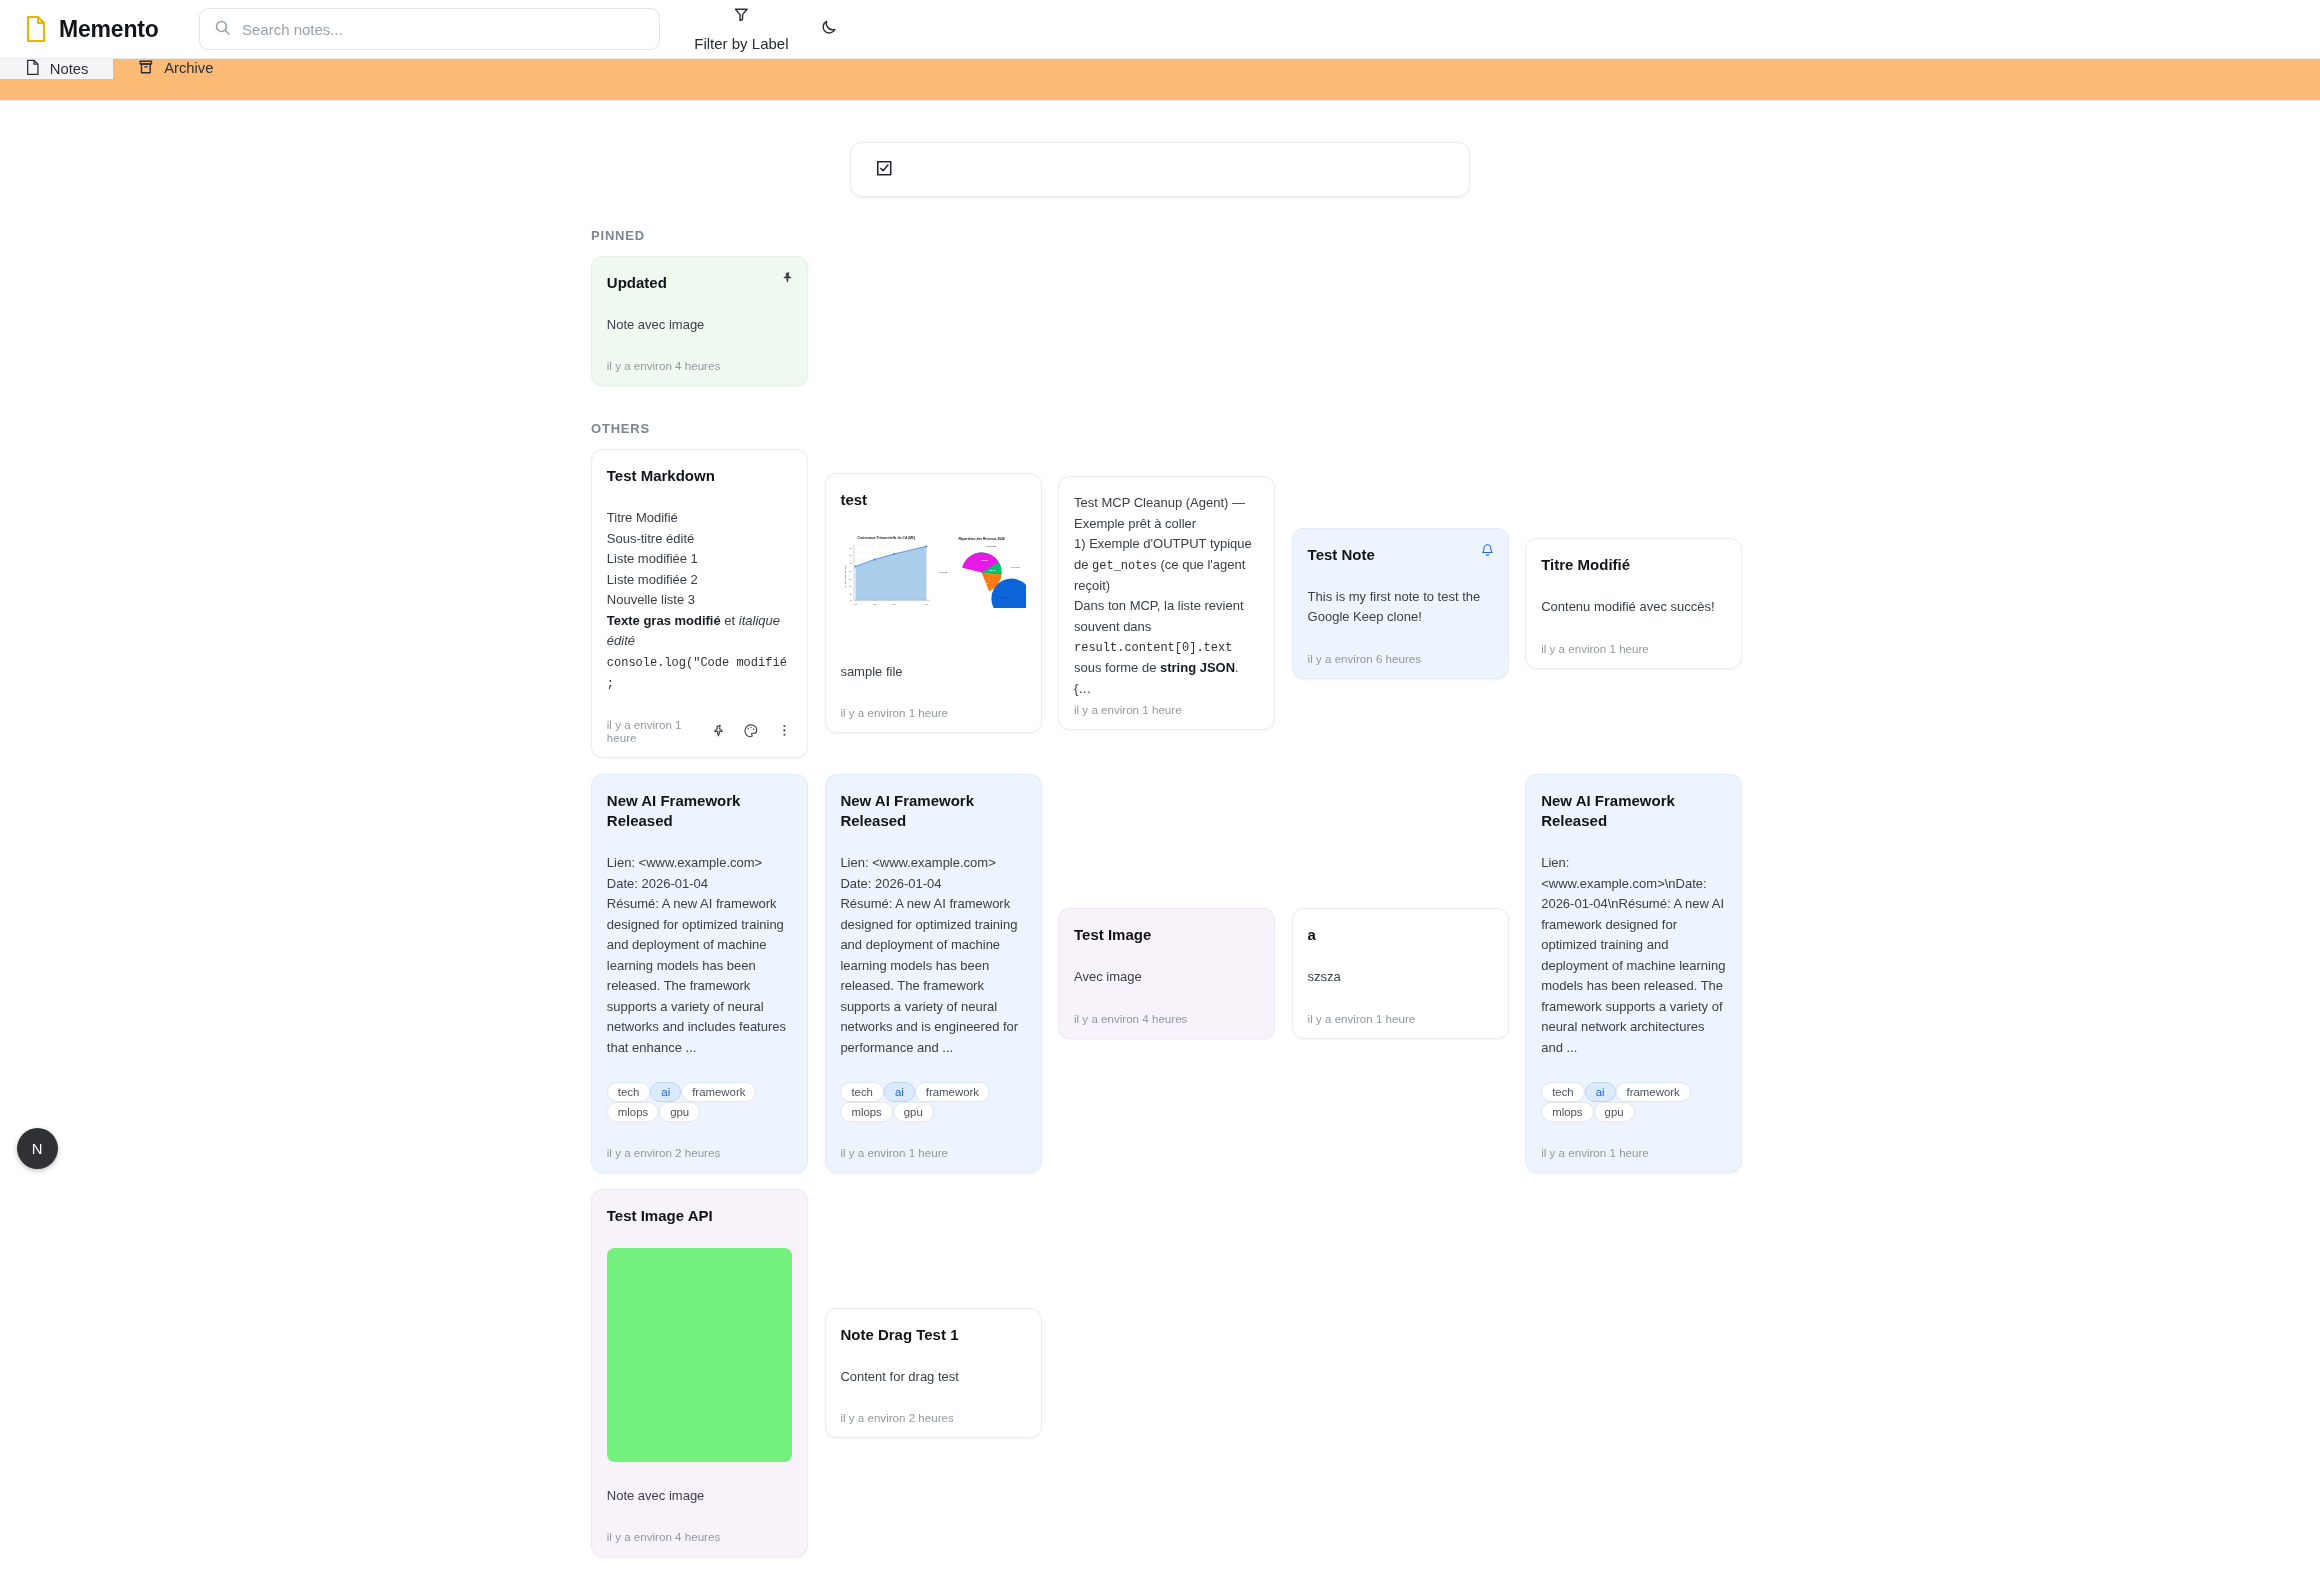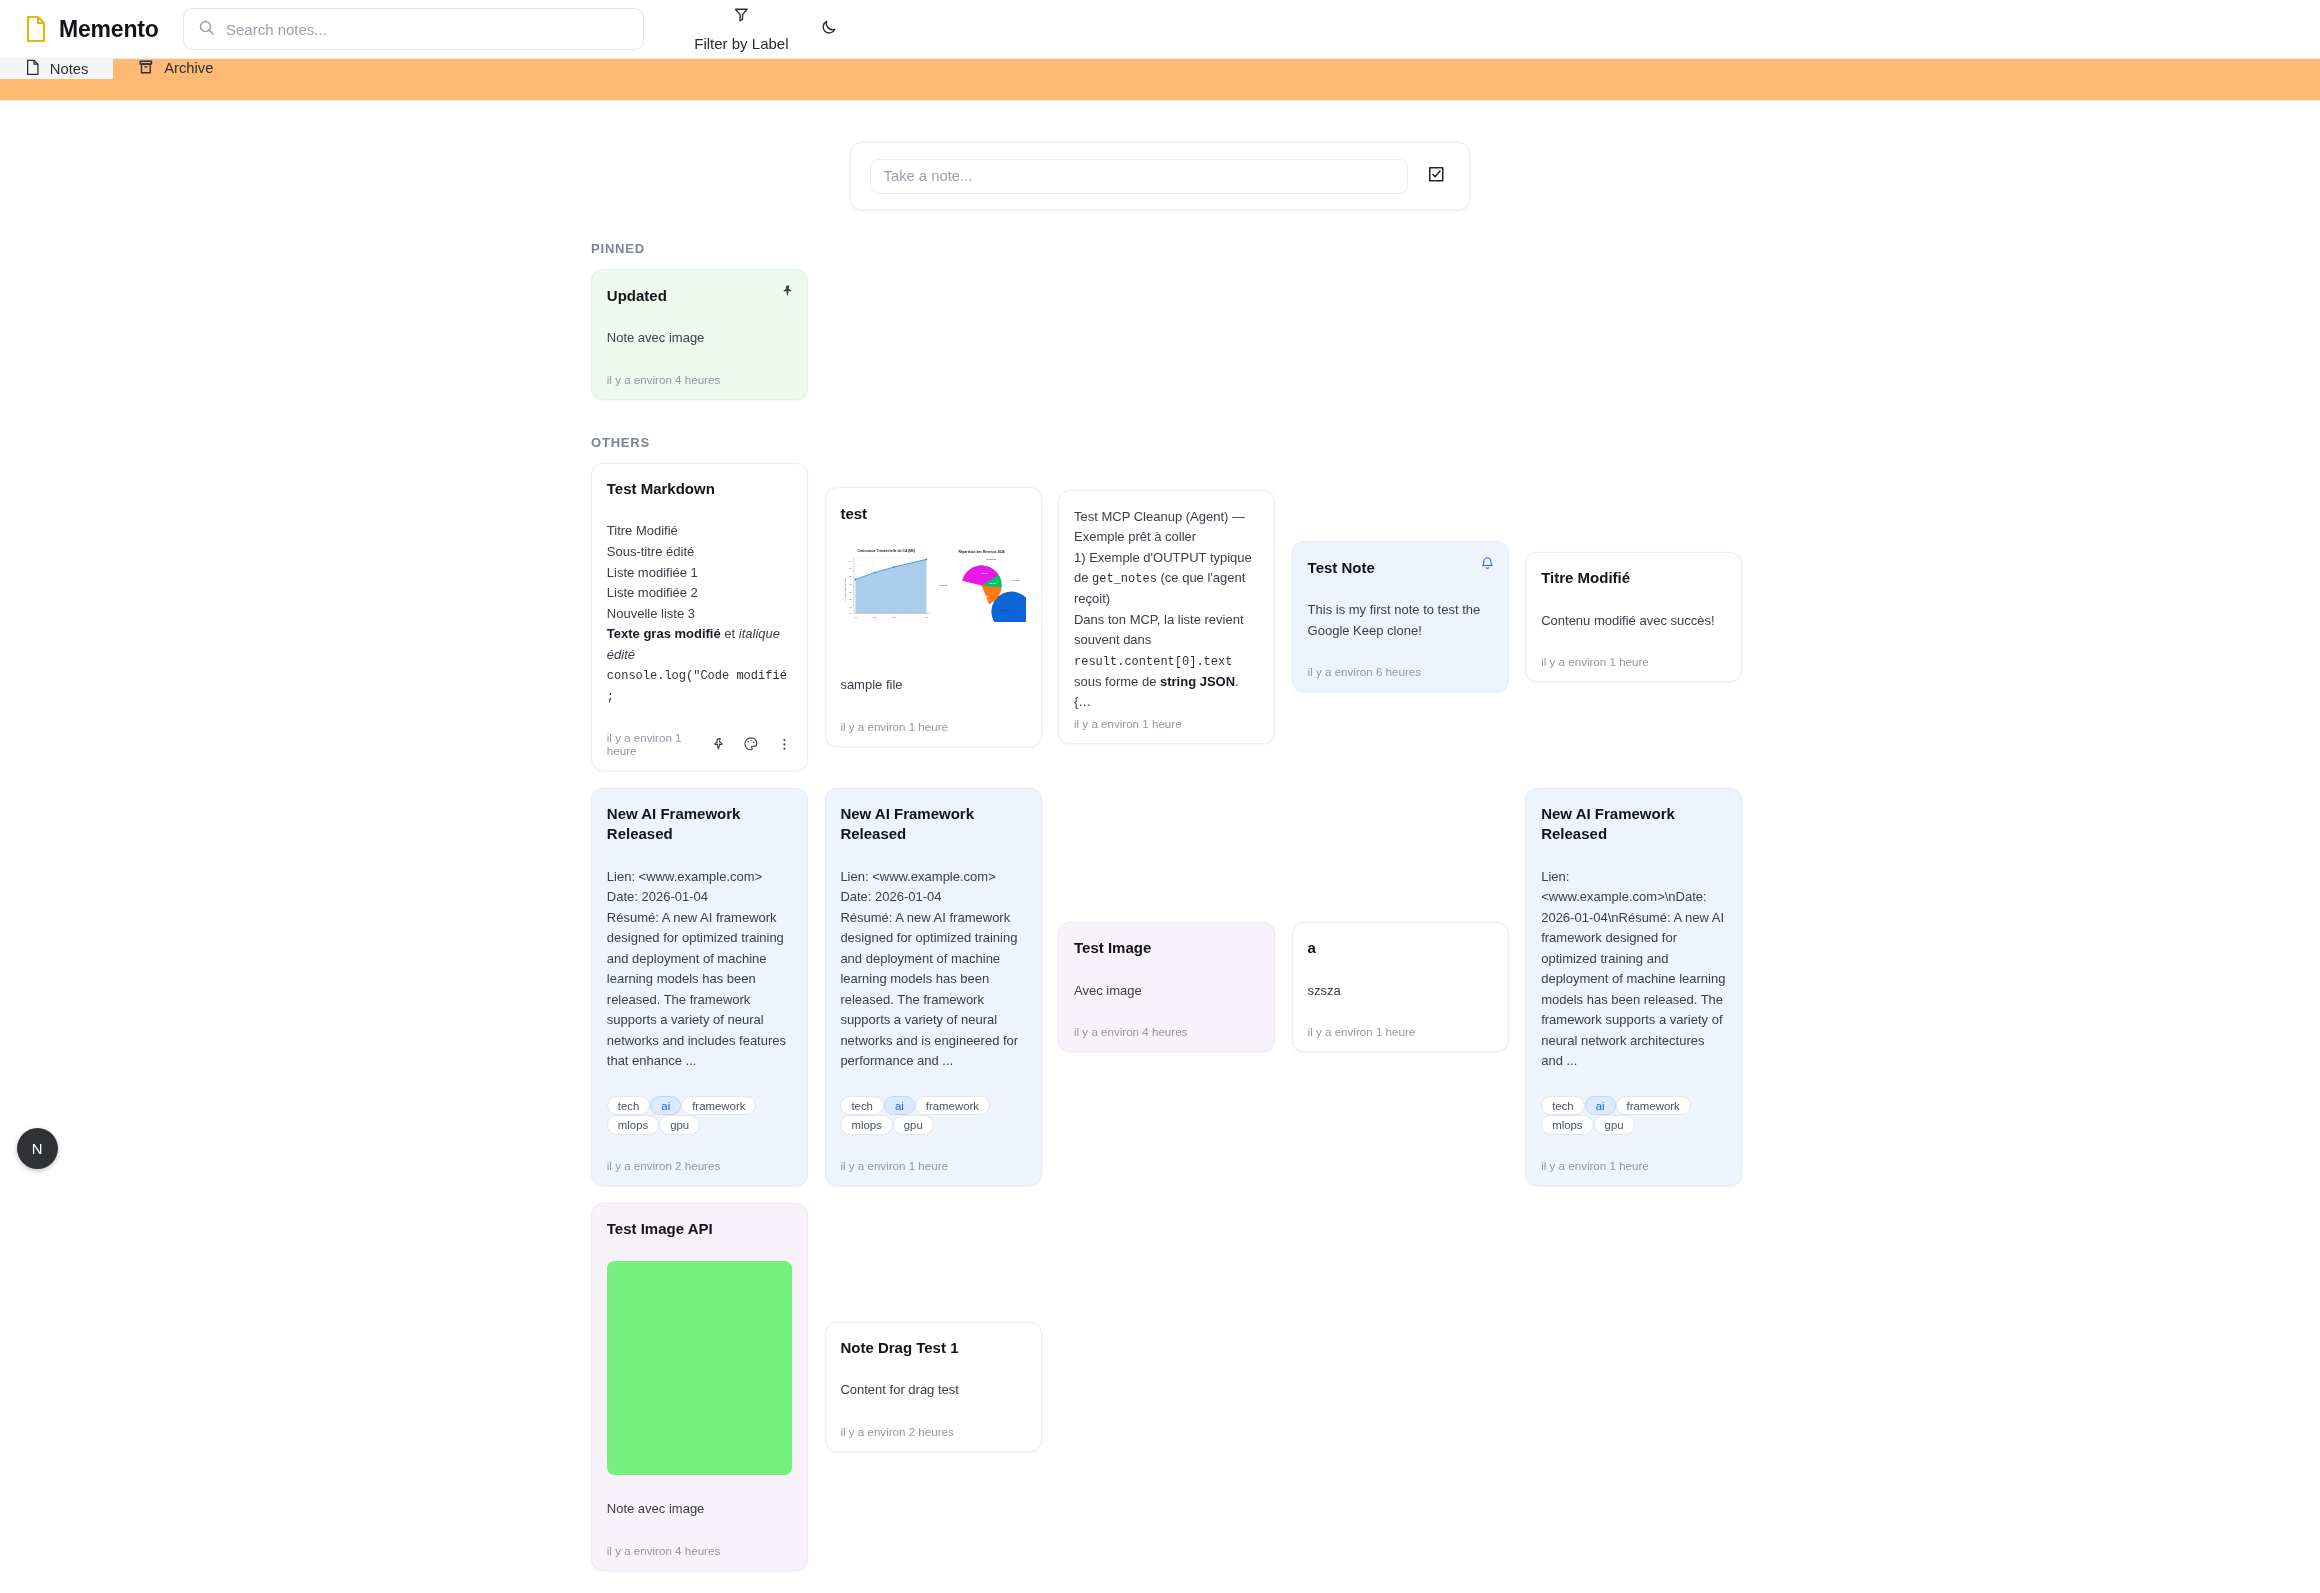--- a/index.html
+++ b/index.html
@@ -17,21 +17,21 @@
     display: flex; align-items: center;
     padding: 0 24px;
     border-bottom: 0.9px solid #ececec;
     background: #fff;
   }
   .brand { display: flex; align-items: flex-end; gap: 11px; }
   .brand-icon { width: 24px; height: 28px; display: block; }
   .brand-name { font-size: 23px; font-weight: 700; letter-spacing: -0.2px; color: #111418; }
 
   .search-wrap {
-    margin-left: 24px;
+    margin-left: 40px;
     width: 461px; height: 42px;
     border: 0.9px solid #e3e5e8; border-radius: 9.2px;
     display: flex; align-items: center; gap: 11px;
     padding: 0 14.8px;
     background: #fff;
   }
   .search-input {
     border: 0; outline: 0; background: transparent;
     font-family: "Liberation Sans", sans-serif;
     font-size: 15px; color: #232931; width: 100%;
@@ -224,21 +224,20 @@
           <path d="M4 5.8 h10 v10 H4 Z"></path>
           <path d="M7.3 9 h3.4"></path>
       </svg>
     </span>
     <span>Archive</span>
   </button>
 </div>
 
 <div class="composer-row">
   <div class="composer">
-    <input class="composer-input" placeholder="Take a note..." style="">
     <button class="composer-btn">
       <span>
         <svg width="18.5" height="18.5" viewBox="0 0 20 20" fill="none" stroke="#22262c" stroke-width="1.7" stroke-linecap="round" stroke-linejoin="round">
           <path d="M3 3 h14 v14 H3 Z"></path>
             <path d="M6.4 10.2 l2.4 2.4 L14 6.6"></path>
         </svg>
       </span>
     </button>
   </div>
 </div>

